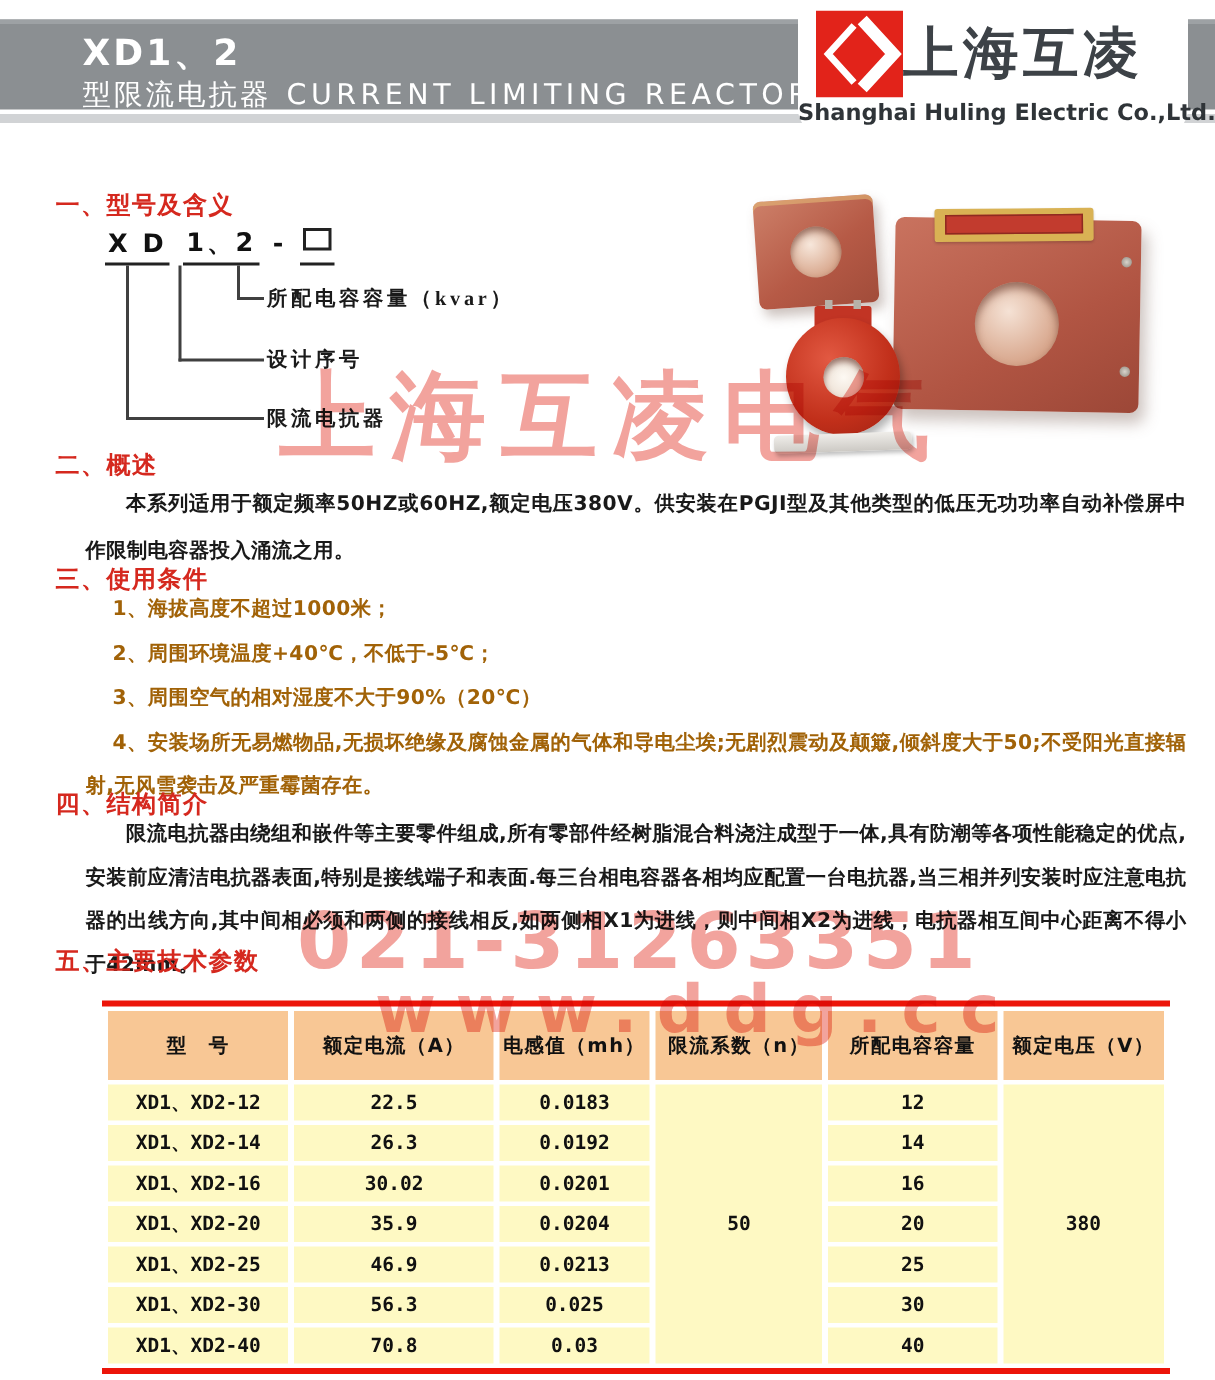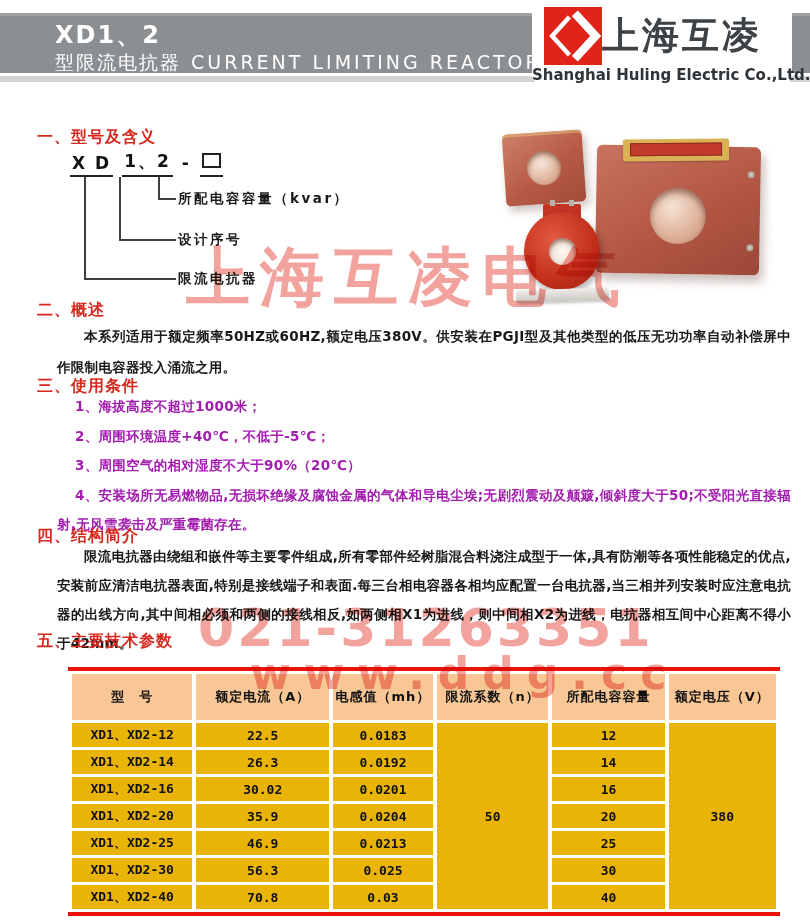--- a/index.html
+++ b/index.html
@@ -18,35 +18,35 @@
   .logo-box{position:absolute;right:18px;top:0;width:260px;height:89px;background:#fff;
             border-radius:0 0 16px 16px;z-index:10;text-align:center;}
   .logo-row{display:flex;align-items:center;justify-content:flex-start;padding:7px 0 0 12px;}
   .brand-cn{font-size:37px;font-weight:800;color:#3d4247;letter-spacing:3px;margin-left:0;white-space:nowrap;}
   .brand-en{font-size:15px;font-weight:700;color:#2f3438;margin-top:1px;white-space:nowrap;}
 
   
   .sec-title{position:absolute;left:37px;color:#d5281e;font-size:16px;font-weight:800;letter-spacing:1px;white-space:nowrap;}
   .para{position:absolute;left:57px;width:734px;font-size:13.5px;font-weight:700;line-height:31px;
         color:#191919;text-align:justify;text-indent:2em;letter-spacing:0.3px;}
-  .cond{position:absolute;left:57px;width:734px;font-size:13.5px;font-weight:700;color:#a21caf;}
+  .cond{position:absolute;left:57px;width:734px;font-size:13.5px;font-weight:700;color:#a16207;}
   .cond-item{line-height:29.5px;padding-left:18px;letter-spacing:0.3px;}
   .cond-item.wrap{padding-left:0;text-indent:18px;text-align:justify;}
 
   
   .model-code{position:absolute;left:70px;top:150px;font-size:17px;font-weight:800;color:#111;
               letter-spacing:2px;display:flex;align-items:flex-end;gap:9px;}
   .seg{border-bottom:2px solid #222;padding:0 2px 2px 2px;}
   .nou{padding-bottom:4px;}
   .sq{display:inline-block;width:15px;height:11px;border:2px solid #222;margin-bottom:1px;}
   .conn{position:absolute;border-left:2px solid #404040;border-bottom:2px solid #404040;}
   .conn-a{left:84px;top:177px;width:90px;height:101px;}
   .conn-b{left:119px;top:177px;width:55px;height:62px;}
   .conn-c{left:158px;top:177px;width:16px;height:21px;}
-  .dlabel{position:absolute;left:178px;font-size:13.5px;font-weight:800;color:#1a1a1a;letter-spacing:2.5px;white-space:nowrap;}
+  .dlabel{position:absolute;left:178px;font-size:13.5px;font-weight:800;color:#1a1a1a;letter-spacing:2.5px;white-space:nowrap;font-family:Liberation Serif, serif;}
 
   
   .photos{position:absolute;left:0;top:0;z-index:2;}
   .photo-small{position:absolute;left:504px;top:132px;width:80px;height:72px;border-radius:5px;
       background:linear-gradient(145deg,#cd8069 0%,#b65a46 55%,#a14c3a 100%);
       transform:rotate(-4deg);box-shadow:3px 5px 8px rgba(110,80,70,.35),inset 0 3px 0 rgba(230,190,120,.55);}
   .photo-small .hole{position:absolute;left:23px;top:19px;width:34px;height:34px;border-radius:50%;
       background:radial-gradient(circle at 40% 35%,#f7e7db,#d9a98f 70%,#bf8870);
       box-shadow:inset 0 3px 5px rgba(90,40,30,.55);}
   .photo-large{position:absolute;left:596px;top:146px;width:164px;height:128px;border-radius:6px;
@@ -76,21 +76,21 @@
   .wm-brand{left:186px;top:234px;font-size:64px;letter-spacing:10px;}
   .wm-phone{left:198px;top:598px;font-size:52px;letter-spacing:3px;}
   .wm-site{left:250px;top:648px;font-size:44px;letter-spacing:13px;}
 
   
   .tech-table{position:absolute;left:68px;top:667px;width:712px;
       border-top:4px solid #ec1409;border-bottom:4px solid #ec1409;z-index:4;}
   .tech-table table{width:100%;border-collapse:separate;border-spacing:4px 3px;table-layout:fixed;}
   .tech-table th{background:#f8c795;height:44px;font-size:13px;font-weight:800;color:#111;
       letter-spacing:1px;text-align:center;}
-  .tech-table td{background:#eab308;height:22px;text-align:center;font-size:13px;font-weight:700;
+  .tech-table td{background:#fef9c3;height:22px;text-align:center;font-size:13px;font-weight:700;
       color:#111;font-family:"DejaVu Sans Mono","Liberation Mono",monospace;}
 </style>
 </head>
 <body>
 
 <div class="page">
 
   <div class="band">
     <div class="band-title">XD1、2</div>
     <div class="band-sub">

